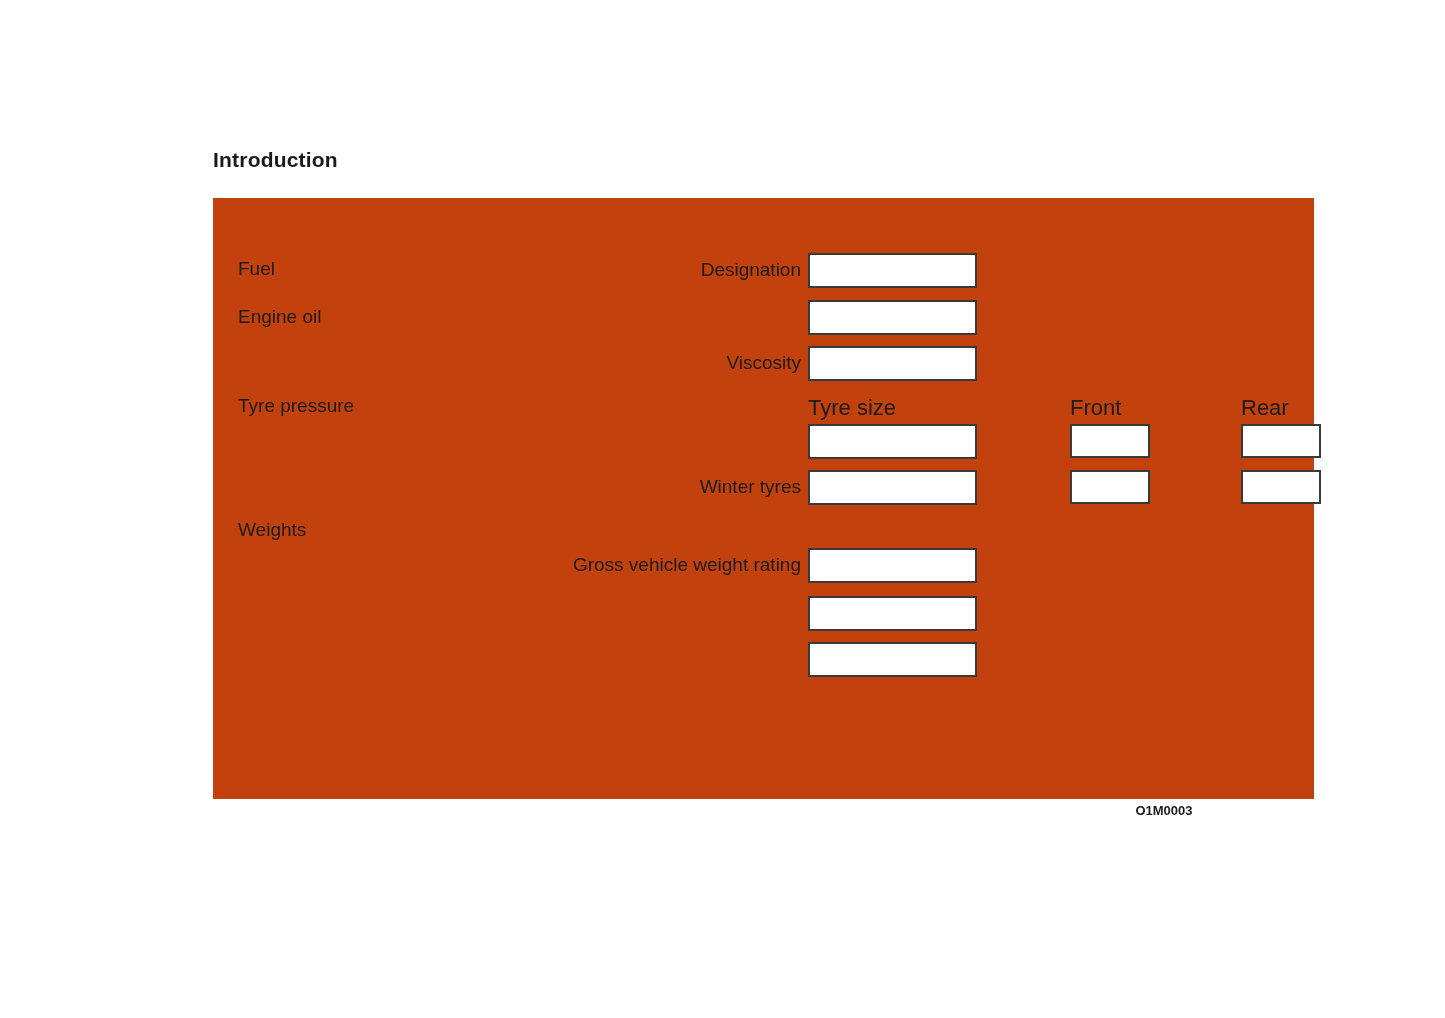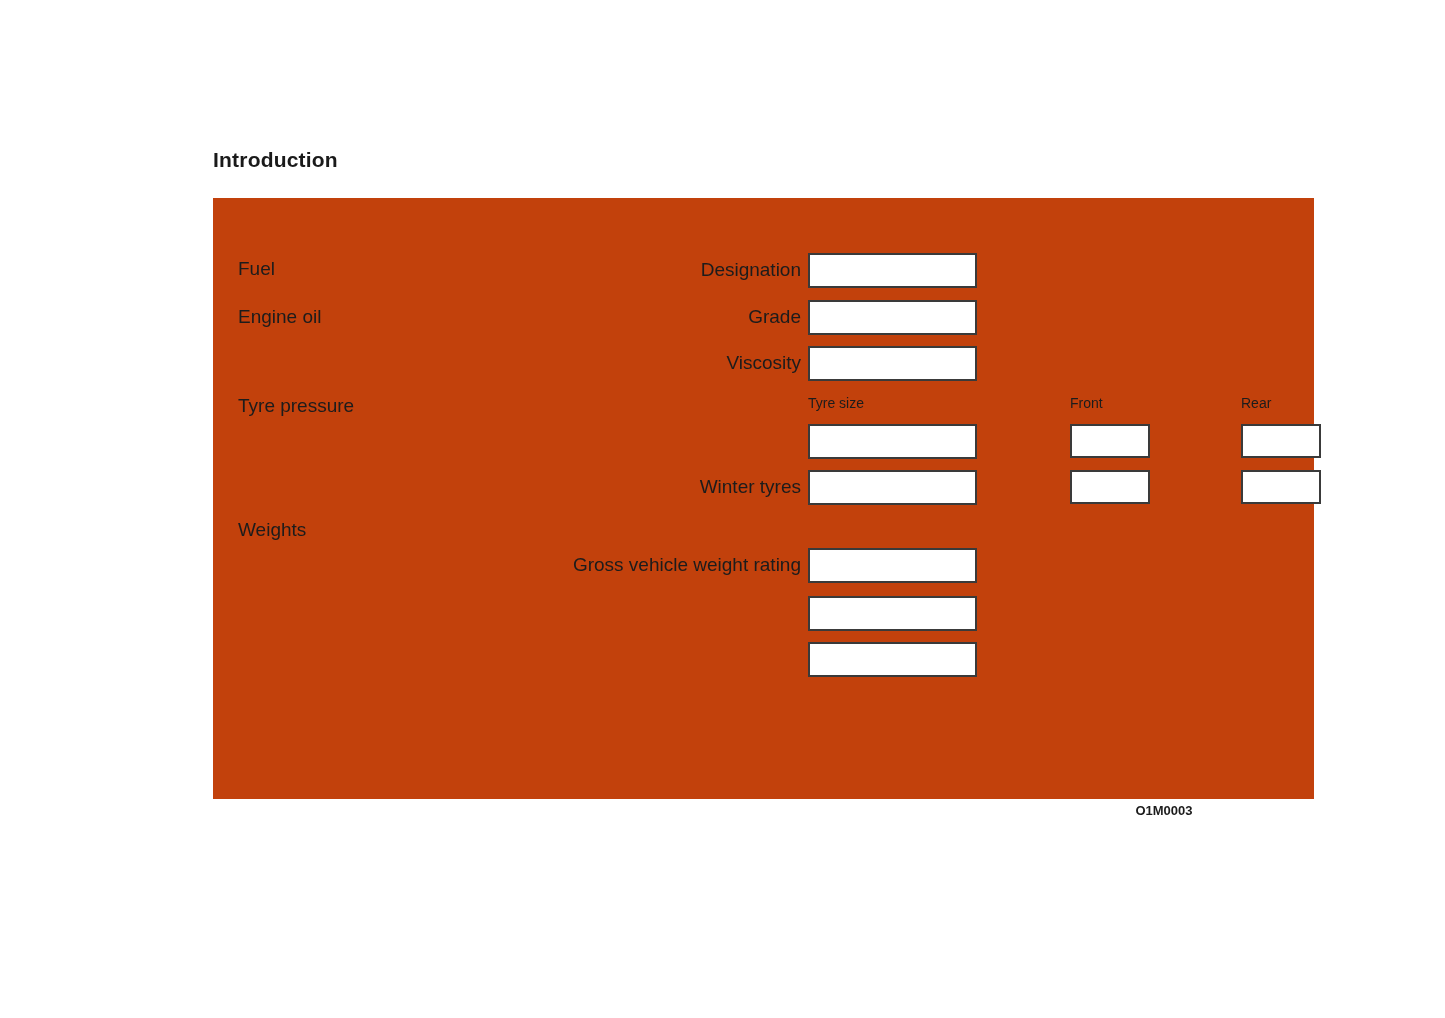--- a/index.html
+++ b/index.html
@@ -40,21 +40,21 @@
     position:absolute;
     left:0;
     width:570px;
     text-align:right;
     font-size:19px;
     color:#1c1c1c;
     white-space:nowrap;
   }
   .col-header {
     position:absolute;
-    font-size:14px;
+    font-size:22px;
     color:#1c1c1c;
     white-space:nowrap;
   }
   .fbox {
     position:absolute;
     width:169px;
     height:35px;
     border:2px solid #3a3a3a;
     background:#ffffff;
     border-radius:0;
@@ -89,21 +89,20 @@
   <div class="panel">
 
     <div class="sec-label" style="top:42px">Fuel</div>
     <div class="sec-label" style="top:90px">Engine oil</div>
     <div class="sec-label" style="top:179px">Tyre pressure</div>
     <div class="sec-label" style="top:303px">Weights</div>
 
     <div class="f-label" style="top:43px">Designation</div>
     <input class="fbox" style="left: 577px; top: 37px;" type="text" value="">
 
-    <div class="f-label" style="top:90px">Grade</div>
     <input class="fbox" style="left: 577px; top: 84px;" type="text" value="">
 
     <div class="f-label" style="top:136px">Viscosity</div>
     <input class="fbox" style="left: 577px; top: 130px;" type="text" value="">
 
     <div class="col-header" style="left:577px;  top:179px">Tyre size</div>
     <div class="col-header" style="left:839px;  top:179px">Front</div>
     <div class="col-header" style="left:1010px; top:179px">Rear</div>
 
     <input class="fbox" style="left: 577px; top: 208px;" type="text" value="">

